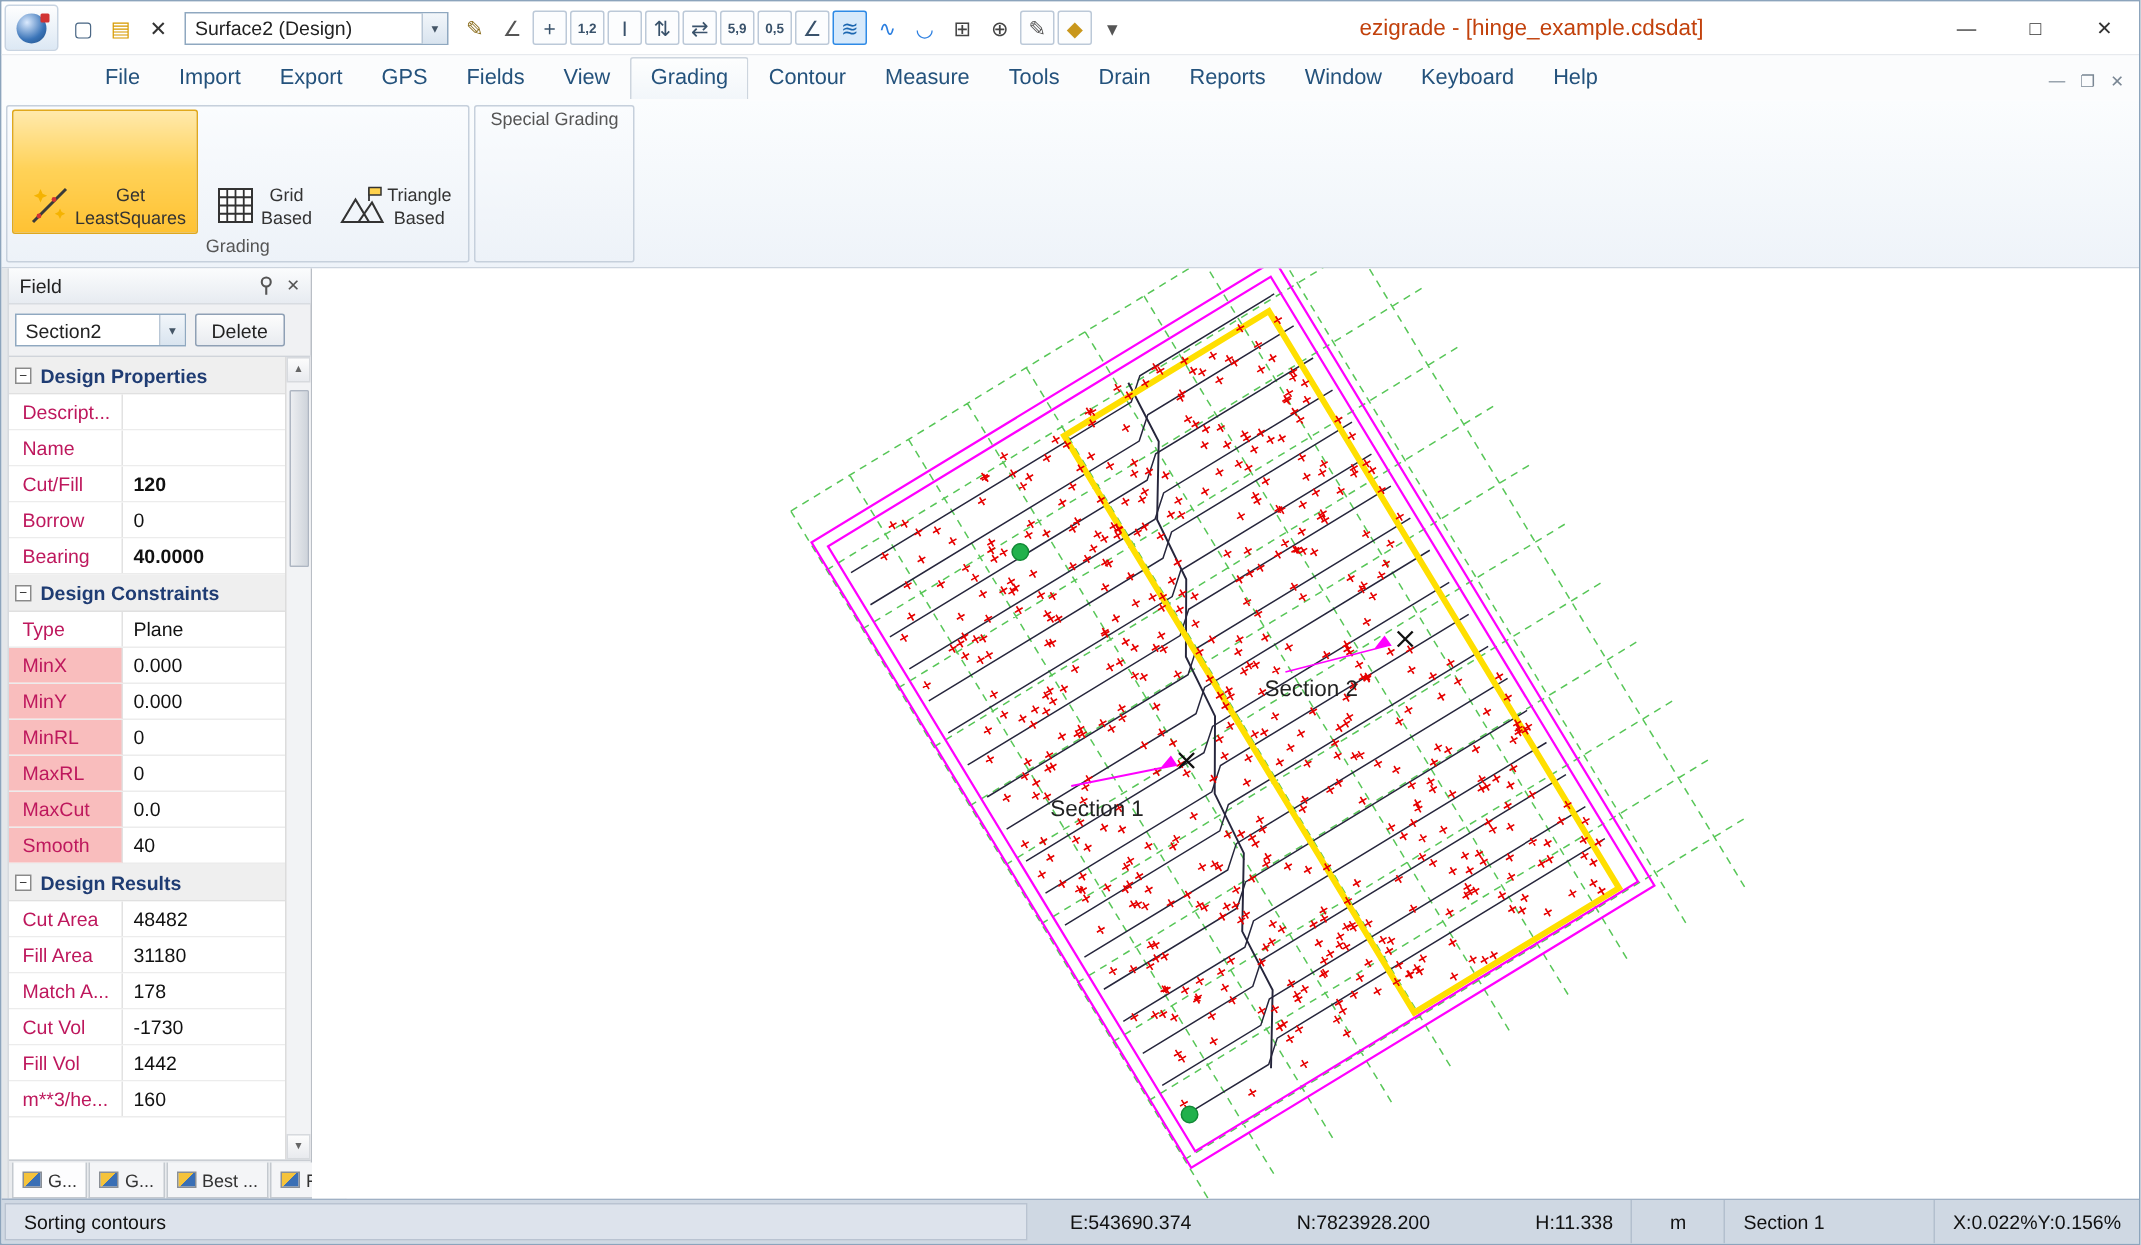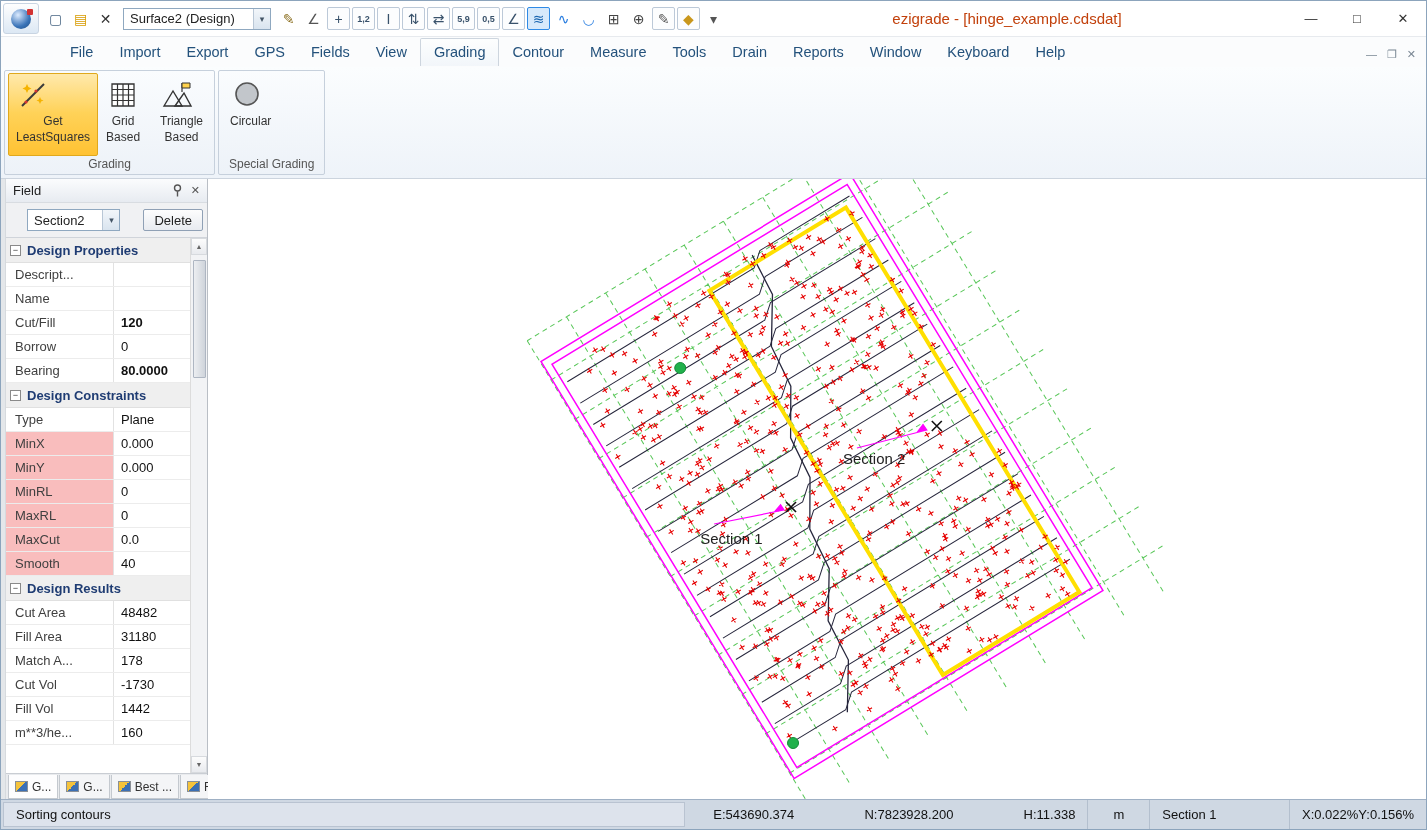--- a/index.html
+++ b/index.html
@@ -11,61 +11,61 @@
 .titlebar{height:36px;flex:0 0 auto;display:flex;align-items:center;background:#fff;border-bottom:1px solid #e7eaee;padding-left:2px}
 .app-logo{width:36px;height:31px;border:1px solid #c8d4e2;border-radius:3px;background:linear-gradient(#fefefe,#dce8f4);display:flex;align-items:center;justify-content:center;position:relative;margin-right:4px}
 .logo-ball{width:20px;height:20px;border-radius:50%;background:radial-gradient(circle at 35% 30%,#dbeafe,#3a74b8 60%,#1d4b80)}
 .logo-dot{position:absolute;right:5px;top:5px;width:6px;height:6px;background:#d23333;border-radius:1px}
 .qat{display:flex;align-items:center}
 .qicon{min-width:23px;height:23px;padding:0 2px;margin:0 1px;display:flex;align-items:center;justify-content:center;font-size:14px;color:#39526b;border:1px solid transparent;border-radius:2px;cursor:default}
 .qicon.boxed{border:1px solid #bcc9d8;background:#fcfdfe}
 .qicon.active{border:1px solid #2e8ae6;background:#d6e9fb}
 .qicon.small{font-size:9px;font-weight:bold}
 .combo{height:22px;border:1px solid #8fa8c0;background:#fff;display:flex;align-items:center;font-size:13px;color:#222;margin:0 5px}
-.surface-combo{width:148px}
+.surface-combo{width:176px}
 .combo-val{padding-left:6px;white-space:nowrap;overflow:hidden}
 .combo-arrow{width:17px;height:100%;margin-left:auto;background:linear-gradient(#f2f6fa,#d9e4ef);border-left:1px solid #b9c7d6;display:flex;align-items:center;justify-content:center;font-size:9px;color:#456}
 .title{flex:1;text-align:center;font-size:15px;color:#c2410c;white-space:nowrap;overflow:hidden}
 .win-controls{display:flex;height:100%}
 .wbtn{width:46px;height:100%;display:flex;align-items:center;justify-content:center;font-size:13px;color:#333;cursor:default}
 
 
 .menubar{height:30px;flex:0 0 auto;background:#fbfcfd;display:flex;align-items:flex-end}
 #menu-tabs{display:flex;align-items:center;margin-left:56px;height:100%}
 .menu-tab{padding:5px 13px 6px;font-size:14.5px;color:#24527c;white-space:nowrap;cursor:default}
 .menu-tab.active{background:linear-gradient(#fdfefe,#f2f6fa);border:1px solid #cdd5de;border-bottom:none;border-radius:2px 2px 0 0}
 .mdi-controls{margin-left:auto;display:flex;gap:10px;padding:0 10px 6px 0;color:#7a8794;font-size:11px}
 .mdibtn{cursor:default}
 
 
 .ribbon{height:112px;flex:0 0 auto;background:linear-gradient(#fbfdfe,#eef3f9);border-bottom:1px solid #ccd4de;display:flex;align-items:stretch;padding:2px 0 1px 3px}
 .ribbon-group{border:1px solid #c6d0dc;border-radius:2px;margin:1px 3px 2px 0;display:flex;flex-direction:column;background:linear-gradient(#fafcfe,#edf2f8)}
 .rg-buttons{flex:1;display:flex;align-items:stretch;padding:2px 3px 0}
-.rbtn{display:flex;flex-direction:column;align-items:flex-start;padding:4px 7px 1px;min-width:54px;border:1px solid transparent;border-radius:2px;cursor:default}
+.rbtn{display:flex;flex-direction:row;align-items:flex-end;padding:4px 7px 1px;min-width:54px;border:1px solid transparent;border-radius:2px;cursor:default}
 .rbtn.selected{background:linear-gradient(#ffe9ac,#ffd258 48%,#ffc233);border:1px solid #e0a81d}
 .ricon{width:34px;height:34px;display:flex;align-items:center;justify-content:center}
 .rlabel{font-size:12px;color:#333;line-height:1.3;text-align:center;margin-top:2px}
 .rg-label{font-size:12px;color:#555;text-align:center;padding:1px 10px 3px;white-space:nowrap}
 
 
 .main{flex:1;display:flex;min-height:0}
 .left-strip{width:5px;background:#e4e7ea;border-right:1px solid #d6dade}
 .panel{width:202px;flex:0 0 auto;background:#f0f1f3;display:flex;flex-direction:column;border-right:1px solid #b9bec5}
 .panel-header{height:24px;flex:0 0 auto;display:flex;align-items:center;padding:0 7px;background:linear-gradient(#fbfcfd,#e7ebf1);border-bottom:1px solid #d8dce1;font-size:13px;color:#222}
 .ph-icons{margin-left:auto;display:flex;align-items:center;gap:8px}
 .phx{font-size:11px;color:#555;cursor:default}
 .selector-row{height:34px;flex:0 0 auto;display:flex;align-items:center;padding:0 4px;gap:6px}
-.sel-combo{width:114px;margin:17px}
+.sel-combo{width:114px;margin:0}
 .delete-btn{height:22px;padding:0 10px;font-size:13px;color:#222;border:1px solid #8fa0b5;background:linear-gradient(#fdfdfd,#e8ebf0);border-radius:2px;font-family:"Liberation Sans",sans-serif;cursor:default}
 .grid-wrap{flex:1;min-height:0;display:flex;background:#fff;border-top:1px solid #d0d4da}
 .prop-grid{flex:1;overflow:hidden}
 .phead{display:flex;height:25px;align-items:center;gap:6px;padding-left:4px;background:#efefef;border-bottom:1px solid #e0e0e0;font-size:13px;font-weight:bold;color:#1f3c73}
 .minusbox{width:11px;height:11px;border:1px solid #8a8a8a;display:flex;align-items:center;justify-content:center;font-size:9px;line-height:1;color:#333;background:#fff;font-weight:normal}
 .prow{display:flex;height:24px;border-bottom:1px solid #ececec;font-size:13px;align-items:stretch;background:#fff}
-.plabel{width:108px;display:flex;align-items:center;padding-left:9px;border-right:1px solid #e2e2e2;color:#404040;white-space:nowrap;overflow:hidden}
+.plabel{width:76px;display:flex;align-items:center;padding-left:9px;border-right:1px solid #e2e2e2;color:#be185d;white-space:nowrap;overflow:hidden}
 .prow.pink .plabel{background:var(--c-pink,#f9bdbd)}
 .pvalue{flex:1;display:flex;align-items:center;padding-left:7px;color:#111}
 .pvalue.bold{font-weight:bold}
 .vscroll{width:17px;flex:0 0 auto;background:#f2f3f5;border-left:1px solid #dcdcdc;display:flex;flex-direction:column;align-items:center}
 .varrow{width:100%;height:17px;flex:0 0 auto;display:flex;align-items:center;justify-content:center;font-size:7px;color:#666;background:linear-gradient(#fcfcfc,#e8eaee);border:1px solid #d7dade;cursor:default}
 .varrow.bottom{margin-top:auto}
 .vthumb{width:13px;height:118px;margin-top:5px;background:linear-gradient(90deg,#eceef1,#cfd4db);border:1px solid #aeb6c2;border-radius:1px}
 .panel-tabs{height:26px;flex:0 0 auto;display:flex;align-items:stretch;background:#e9ebee;border-top:1px solid #c9cdd3;padding:1px 0 0 2px}
 .ptab{display:flex;align-items:center;gap:4px;padding:0 6px;font-size:12px;color:#333;border:1px solid #c4c9cf;border-top:none;background:#f4f5f7;margin-right:1px;white-space:nowrap;cursor:default}
 .ptab.active{background:#fdfdfe}
@@ -207,32 +207,20 @@
             </div>
             <div class="rlabel">
               <div>Triangle</div>
               <div>Based</div>
             </div>
           </div>
         </div>
         <div class="rg-label">Grading</div>
       </div>
       <div class="ribbon-group">
-        <div class="rg-buttons">
-          <div class="rbtn">
-            <div class="ricon">
-              <svg width="32" height="32" viewBox="0 0 32 32">
-                <circle cx="16" cy="15" r="11" fill="#c2c6cb" stroke="#555" stroke-width="1.6"></circle>
-              </svg>
-            </div>
-            <div class="rlabel">
-              <div>Circular</div>
-            </div>
-          </div>
-        </div>
         <div class="rg-label">Special Grading</div>
       </div>
     </div>
 
   <div class="main">
     <div class="left-strip"></div>
 
     <div class="panel">
       <div class="panel-header">
         <span>Field</span>
@@ -268,21 +256,21 @@
             <div class="prow">
               <div class="plabel">Cut/Fill</div>
               <div class="pvalue bold">120</div>
             </div>
             <div class="prow">
               <div class="plabel">Borrow</div>
               <div class="pvalue">0</div>
             </div>
             <div class="prow">
               <div class="plabel">Bearing</div>
-              <div class="pvalue bold">80.0000</div>
+              <div class="pvalue bold">40.0000</div>
             </div>
             <div class="phead">
               <span class="minusbox">−</span>
               <span>Design Constraints</span>
             </div>
             <div class="prow">
               <div class="plabel">Type</div>
               <div class="pvalue">Plane</div>
             </div>
             <div class="prow pink">

